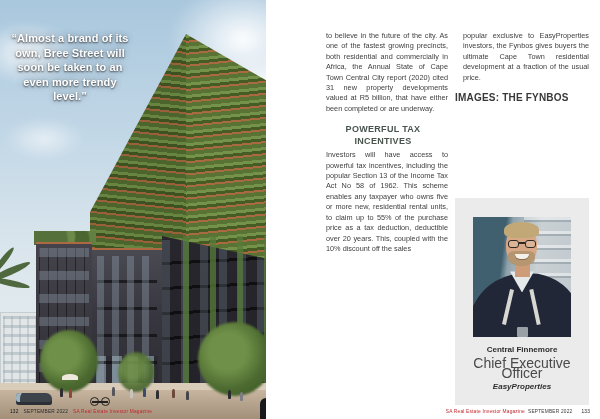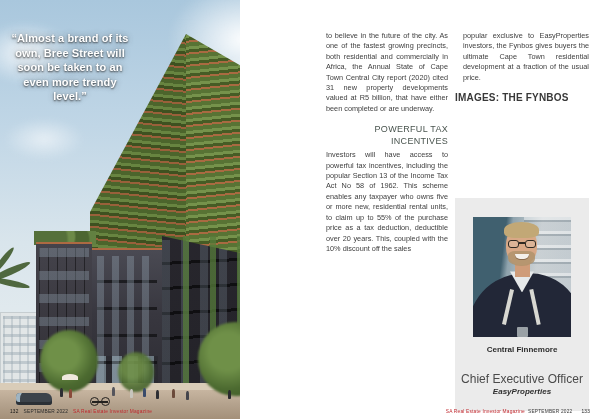--- a/index.html
+++ b/index.html
@@ -1,21 +1,21 @@
 <!DOCTYPE html>
 <html><head>
 <meta charset="utf-8">
 <style>
   * { margin:0; padding:0; box-sizing:border-box; }
   html,body { background:#ffffff; }
   body { font-family:"Liberation Sans", sans-serif; }
   .spread { position:relative; width:600px; height:419px; background:#fff; overflow:hidden; }
 
   
-  .page-left { position:absolute; left:0; top:0; width:240px; height:419px; overflow:hidden; }
+  .page-left { position:absolute; left:0; top:0; width:266px; height:419px; overflow:hidden; }
   .sky { position:absolute; inset:0;
          background:linear-gradient(180deg,#a9c7dd 0%,#c0d6e6 30%,#d9e5ec 58%,#ecf0f1 100%); }
   .cloud { position:absolute; border-radius:50%; filter:blur(3px);
            background:radial-gradient(closest-side, rgba(255,255,255,.97), rgba(255,255,255,0)); }
   .cloud.c1 { left:168px; top:-18px; width:150px; height:115px; }
   .cloud.c2 { left:210px; top:48px;  width:125px; height:75px; }
   .cloud.c3 { left:-22px; top:22px;  width:95px;  height:62px; opacity:.85; }
   .cloud.c4 { left:4px;   top:118px; width:80px;  height:42px; opacity:.6; }
 
   .face { position:absolute; inset:0; }
@@ -94,22 +94,22 @@
   .footer-left .issue { margin-left:5px; color:#2a2a2a; }
   .footer-left .mag { margin-left:5px; color:#c0272d; }
 
   
   .page-right { position:absolute; left:300px; top:0; width:300px; height:419px; background:#fff; }
   .col { position:absolute; top:31px; font-size:7.3px; line-height:10.4px; color:#3e3e3e;
          text-align:justify; }
   .col1 { left:18px;  width:130px; }
   .col2 { left:155px; width:134px; }
   .col p { margin-bottom:10px;margin-left:8px; }
-  .section-heading { font-size:9px; line-height:11.5px; font-weight:normal; color:#49544e;
-      letter-spacing:.3px; margin:4px 0 3px 0; text-align:right; }
+  .section-heading { font-size:9px; line-height:11.5px; font-weight:bold; color:#49544e;
+      letter-spacing:.3px; margin:4px 0 3px 0; text-align:center; }
   .credit { font-size:10px; font-weight:bold; color:#383838; letter-spacing:.2px; text-align:left; }
 
   .profile-card { margin-top:95px; background:#ebebeb; width:134px; padding:19px 0 13px 0; text-align:center; }
   .portrait { position:relative; width:98px; height:120px; margin:0 auto; overflow:hidden;
       background:linear-gradient(97deg,#40606f 0%,#40606f 30%,#8fa3ad 36%,#ccd2d5 62%,#c0c9cf 100%); }
   .shelves { position:absolute; left:52%; right:0; top:0; height:58%; opacity:.75;
       background:repeating-linear-gradient(180deg, rgba(255,255,255,.6) 0 3px, rgba(105,120,130,.5) 3px 5px, rgba(195,203,208,.35) 5px 14px); }
   .torso { position:absolute; left:-9px; width:116px; height:72px; top:57px; background:#222737;
       border-radius:48% 44% 0 0 / 88% 70% 0 0; transform:rotate(-5deg); }
   .shirt { position:absolute; left:37px; top:54px; width:24px; height:21px; background:#e6e9ea;
@@ -128,21 +128,21 @@
   .glasses span { position:absolute; top:0; width:11px; height:8px; border:1.5px solid #2e2922;
       border-radius:3px; background:rgba(245,245,245,.15); }
   .glasses .lg { left:0; } .glasses .rg { right:0; }
   .glasses::after { content:""; position:absolute; left:11px; top:2px; width:6px; height:1.5px; background:#2e2922; }
   .beard { position:absolute; left:35px; top:34px; width:27px; height:15px;
       background:rgba(176,147,108,.85); border-radius:28% 28% 52% 52%; }
   .smile { position:absolute; left:42px; top:37px; width:14px; height:5px; background:#f4f0ea;
       border-radius:0 0 9px 9px; box-shadow:0 1px 0 rgba(90,60,40,.5); }
 
   .profile-name    { margin-top:8px; font-size:8px;  font-weight:bold; color:#2c2c2c; }
-  .profile-title   { margin-top:18px; font-size:12px; color:#4a4a4a; }
+  .profile-title   { margin-top:2px; font-size:14px; color:#4a4a4a; }
   .profile-company { margin-top:3px; font-size:8px; font-weight:bold; font-style:italic; color:#2f2f2f; }
 
   .footer-right { position:absolute; right:10px; bottom:5px; font-size:4.8px; letter-spacing:.2px;
       white-space:nowrap; }
   .footer-right .mag { color:#c0272d; }
   .footer-right .issue { color:#3a3a3a; margin-left:3px; }
   .footer-right .pg { color:#1a1a1a; margin-left:9px; }
 </style>
 </head>
 <body>

